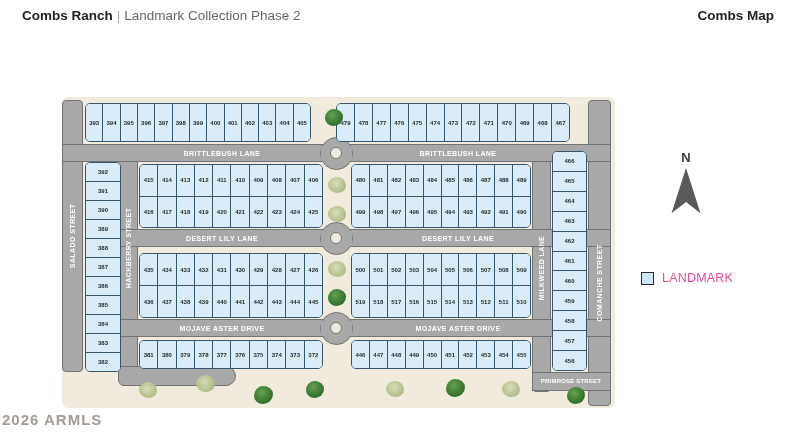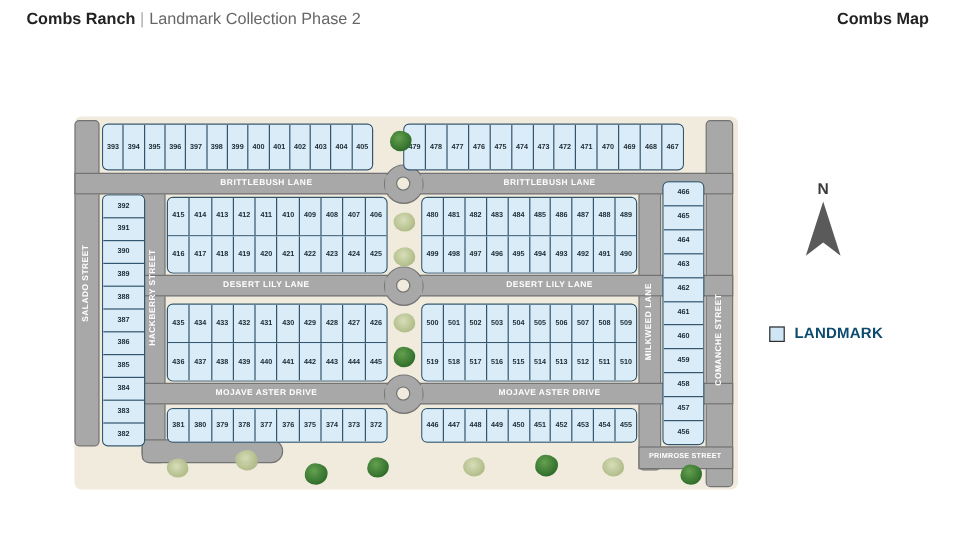--- a/index.html
+++ b/index.html
@@ -35,21 +35,21 @@
 
   
   .tree{position:absolute;border-radius:46% 54% 52% 48%/55% 45% 55% 45%;background:radial-gradient(circle at 40% 35%,#63a04e,#2e6b29 75%);z-index:5;}
   .bush{position:absolute;border-radius:55% 45% 48% 52%/48% 55% 45% 52%;background:radial-gradient(circle at 45% 40%,#d6ddb7,#a8b57d 80%);opacity:.95;z-index:5;}
 
   
   .compass-n{position:absolute;left:676px;top:150px;width:20px;text-align:center;font-size:13px;font-weight:bold;color:#3c3c3c;}
   .compass-arrow{position:absolute;left:668px;top:168px;}
   .legend{position:absolute;left:641px;top:271px;display:flex;align-items:center;}
   .legend-swatch{width:13px;height:13px;background:#cfe6f5;border:1.5px solid #2b2b2b;box-sizing:border-box;}
-  .legend-label{margin-left:8px;font-size:12.5px;font-weight:bold;color:#0c4a6e;letter-spacing:.2px;text-align:right;}
+  .legend-label{margin-left:8px;font-size:12.5px;font-weight:normal;color:#ec4899;letter-spacing:.2px;text-align:right;}
 
   .watermark{position:absolute;left:2px;top:411px;font-size:15px;font-weight:bold;color:#a39e94;letter-spacing:1px;}
 </style>
 </head>
 <body>
 
 <div id="stage">
 
   <div class="hdr-title"><b>Combs Ranch</b><span class="hdr-sep">|</span><span>Landmark Collection Phase 2</span></div>
   <div class="hdr-right">Combs Map</div>
@@ -306,14 +306,15 @@
     <svg width="36" height="46" viewBox="0 0 40 54">
       <polygon points="20,0 37,53 20,40 3,53" fill="#5a5a5a"></polygon>
     </svg>
   </div>
 
   <div class="legend">
     <div class="legend-swatch"></div>
     <div class="legend-label">LANDMARK</div>
   </div>
 
+  <div class="watermark">2026 ARMLS</div>
 
 </div>
 
 </body></html>

